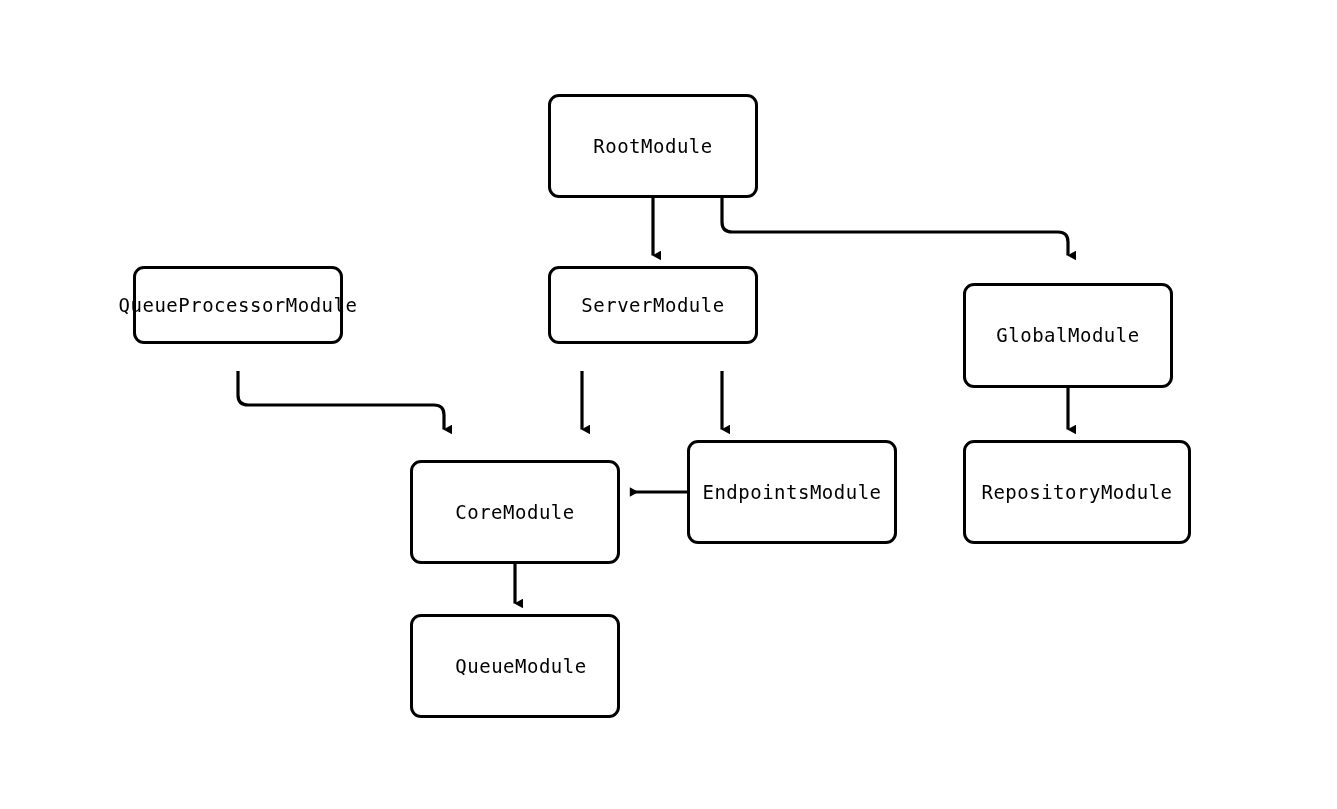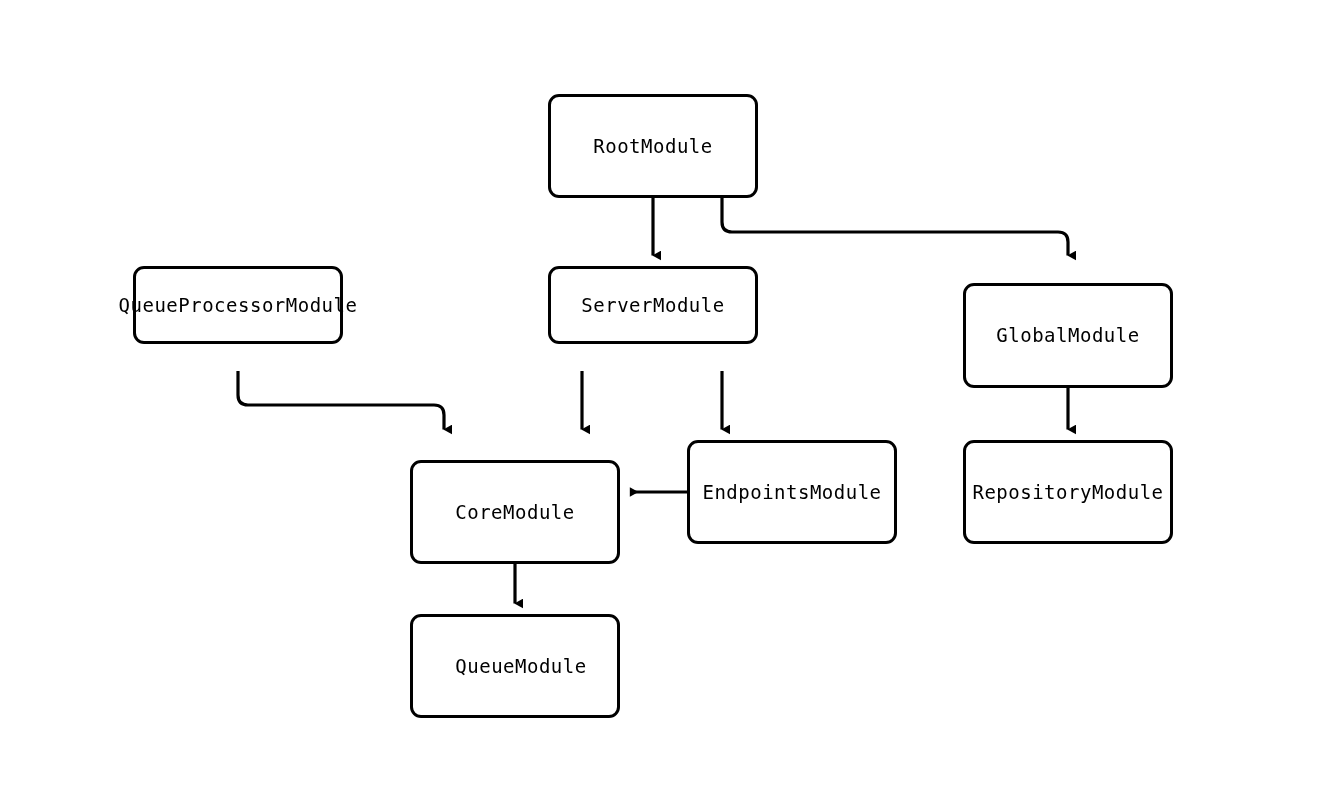--- a/index.html
+++ b/index.html
@@ -104,21 +104,21 @@
   <div class="node" style="left:410px; top:460px; width:210px; height:104px;">
     <span class="node-line">Core</span>
     <span class="node-line">Module</span>
   </div>
 
   <div class="node" style="left:687px; top:440px; width:210px; height:104px;">
     <span class="node-line">Endpoints</span>
     <span class="node-line">Module</span>
   </div>
 
-  <div class="node" style="left:963px; top:440px; width:210px; height:104px;">
+  <div class="node" style="left:963px; top:440px; width:228px; height:104px;">
     <span class="node-line">Repository</span>
     <span class="node-line">Module</span>
   </div>
 
   <div class="node" style="left:410px; top:614px; width:210px; height:104px;padding-left:12px;">
     <span class="node-line">Queue</span>
     <span class="node-line">Module</span>
   </div>
 
 </div>

